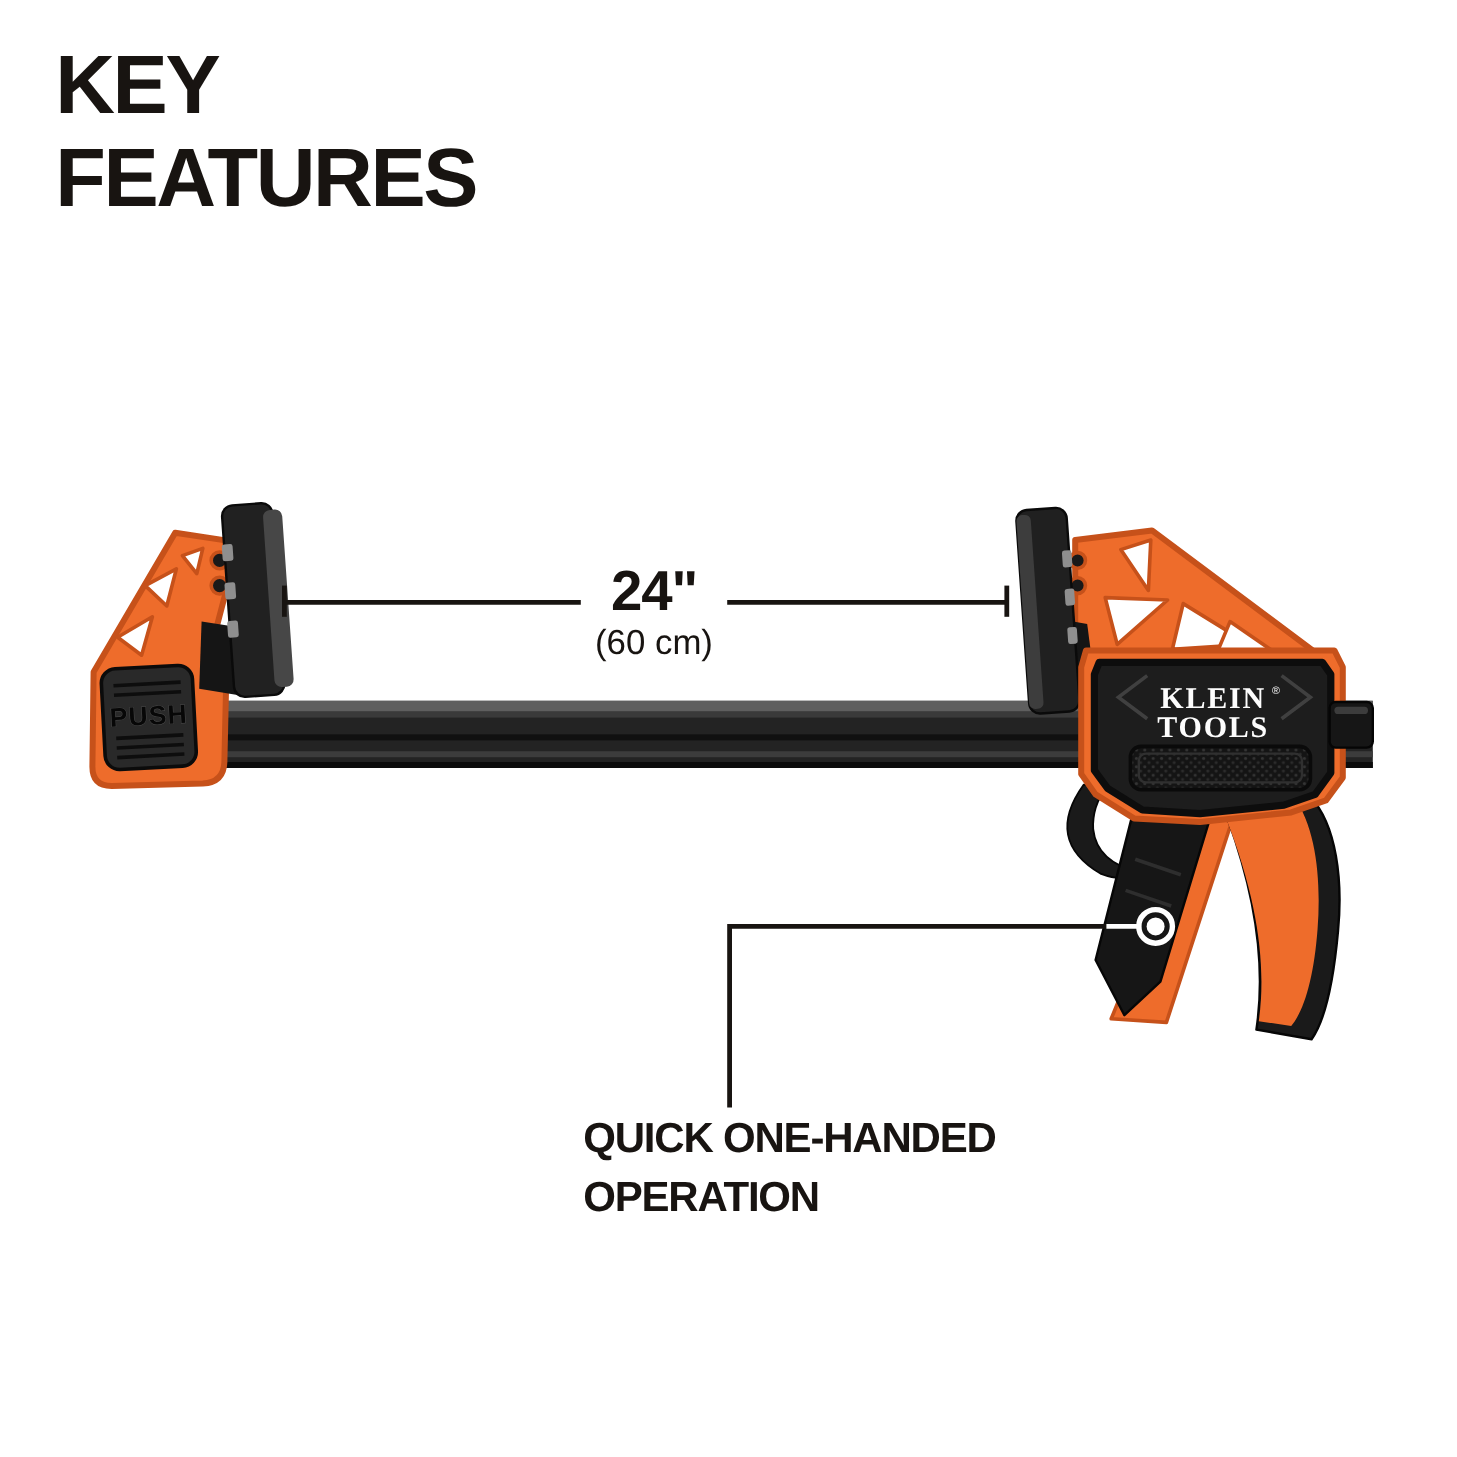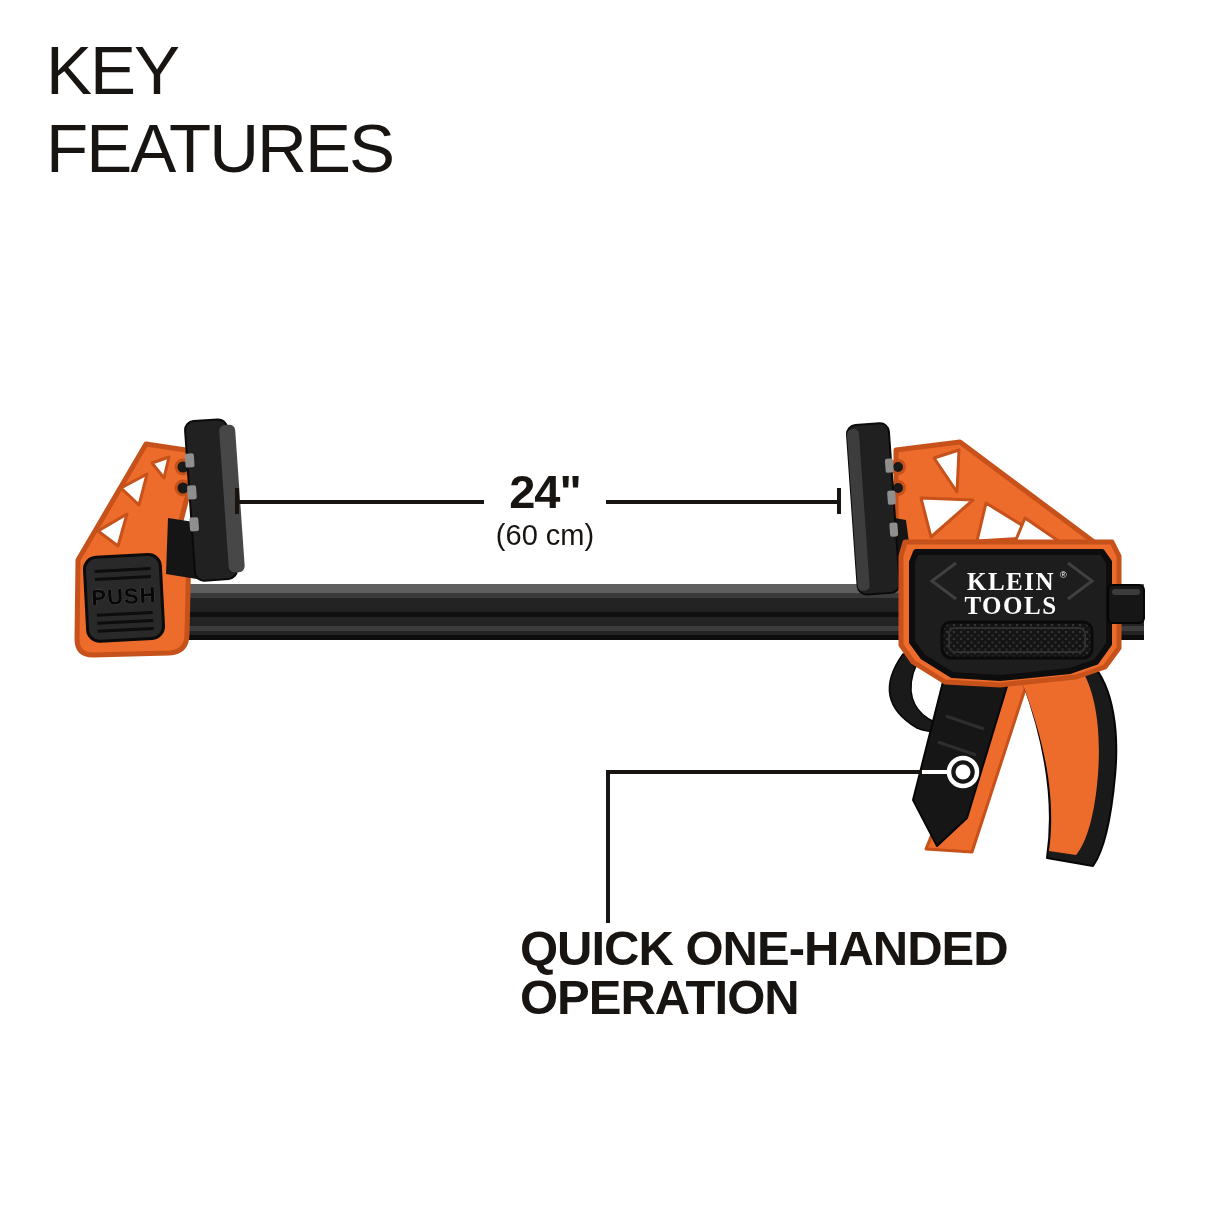--- a/index.html
+++ b/index.html
@@ -6,26 +6,26 @@
   .canvas{
     position:relative;
     width:1214px;height:1214px;
     background:var(--page-bg,#ffffff);
     font-family:"Liberation Sans", sans-serif;
     overflow:hidden;
   }
   .canvas svg{position:absolute;left:0;top:0;}
   .title{
     position:absolute;left:46px;top:32px;width:420px;
-    font-size:69px;line-height:78px;font-weight:400;letter-spacing:-2px;
+    font-size:69px;line-height:78px;font-weight:700;letter-spacing:-2px;
     color:var(--ink,#181411);
   }
   .feature-label{
-    position:absolute;left:520px;top:924px;width:520px;
-    font-size:49px;line-height:49px;font-weight:700;letter-spacing:-1px;
+    position:absolute;left:486px;top:924px;width:520px;
+    font-size:35px;line-height:49px;font-weight:700;letter-spacing:-1px;
     color:var(--ink,#181411);
   }
   
   .fill-orange{fill:var(--orange,#ee6c2b);stroke:var(--orange-dark,#c6511a);stroke-linejoin:round;}
   .cutout{fill:#ffffff;stroke:var(--orange-dark,#c6511a);stroke-width:3;stroke-linejoin:round;}
   .dim-line{stroke:var(--ink,#181411);stroke-width:4;}
   .dim-text{font-family:"Liberation Sans",sans-serif;font-weight:700;fill:var(--ink,#181411);text-anchor:middle;}
   .brand-text{font-family:"Liberation Serif",serif;font-weight:700;fill:#fdfdfd;text-anchor:middle;letter-spacing:1.5px;}
   .push-text{font-family:"Liberation Sans",sans-serif;font-weight:700;fill:#070707;stroke:#4f4f4f;stroke-width:.7;paint-order:stroke;text-anchor:middle;letter-spacing:1px;}
 </style>

